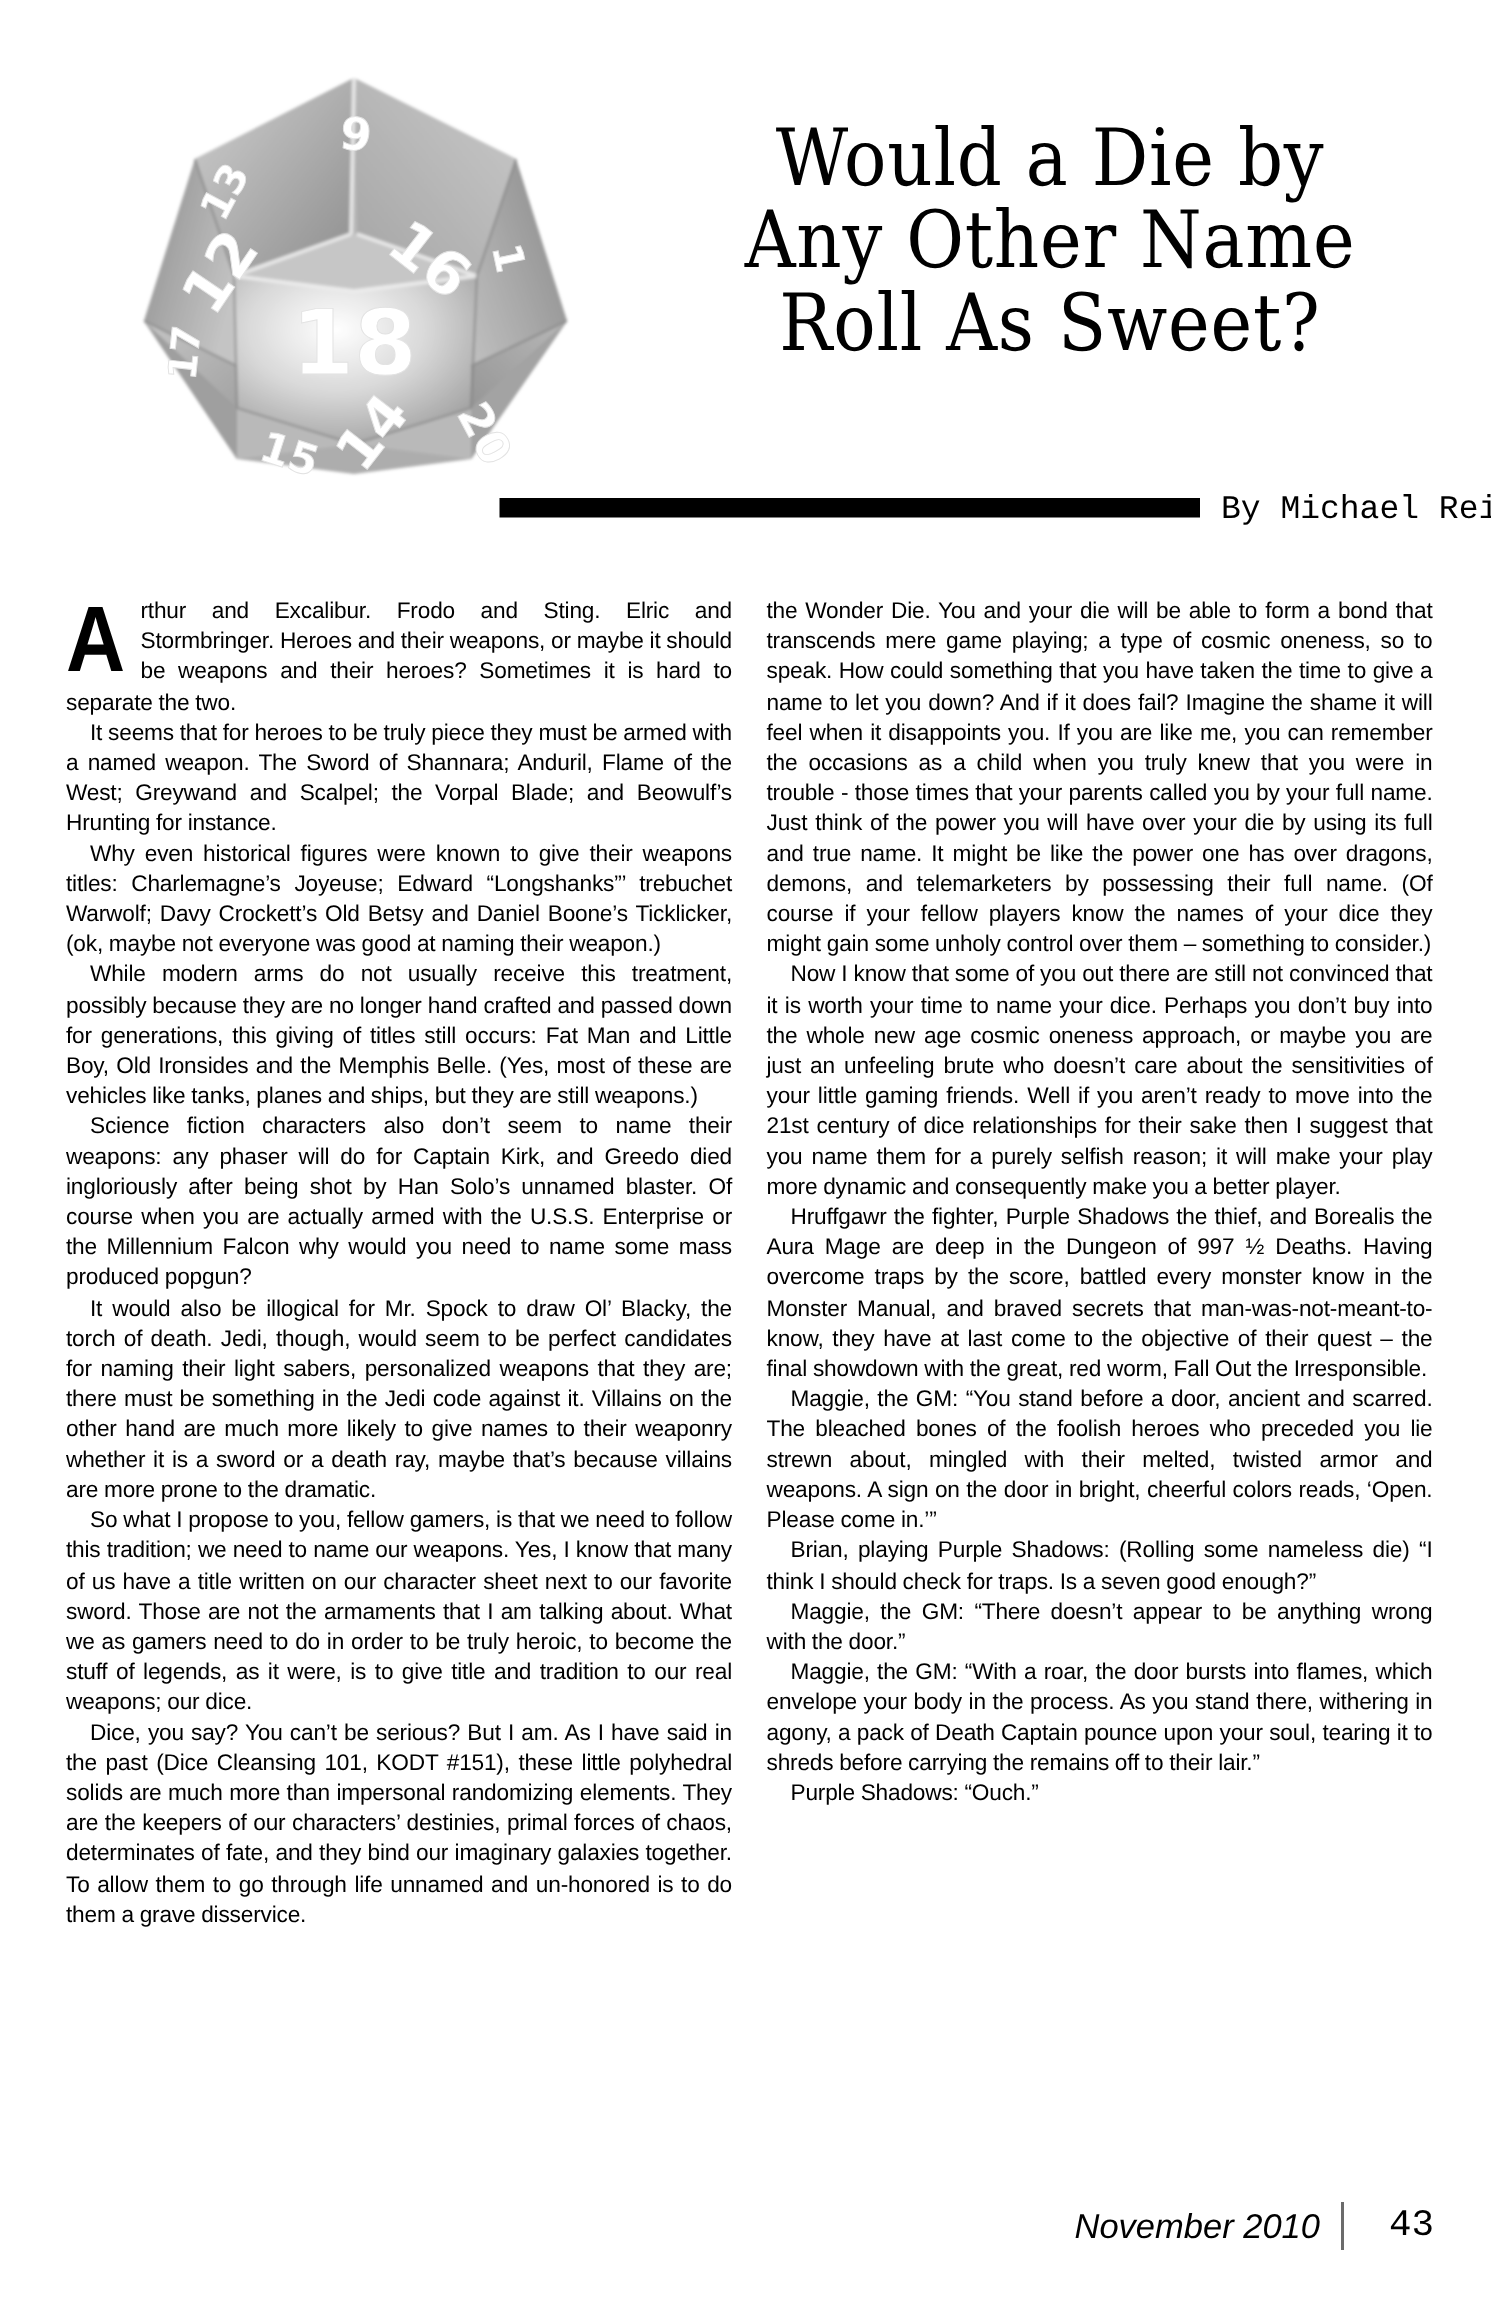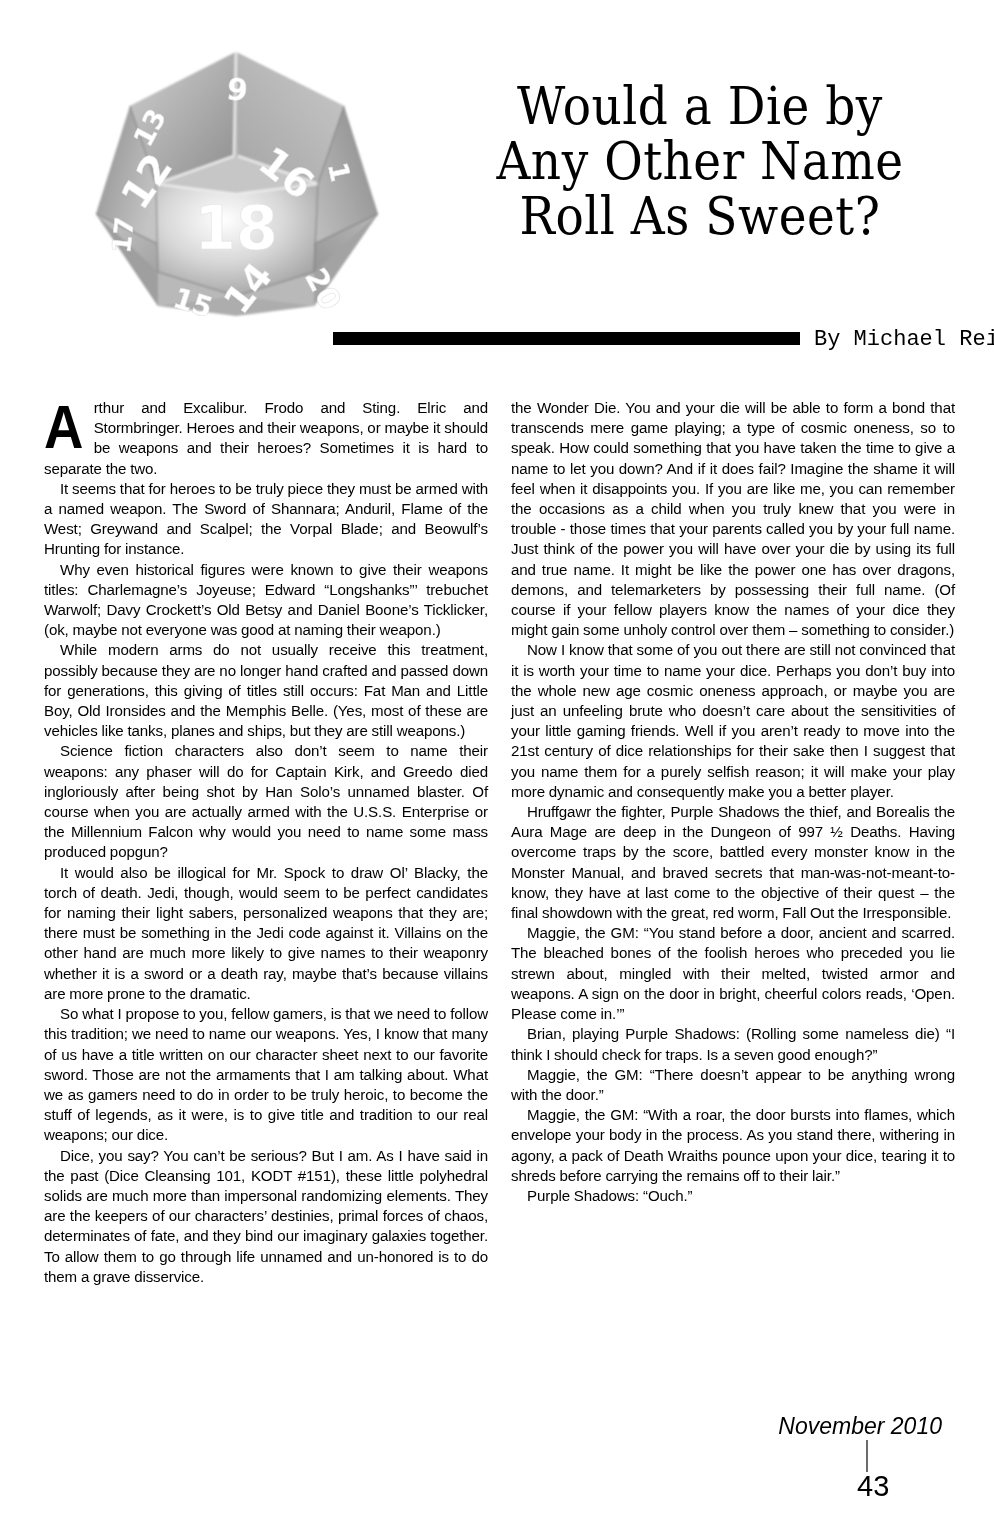--- a/index.html
+++ b/index.html
@@ -123,38 +123,38 @@
   }
 
   
   .footer {
     position: absolute;
     right: 38px;
     bottom: 38px;
     display: flex;
     align-items: center;
     gap: 0px;
-    flex-direction: column;
   }
   .footer-date {
     font-style: italic;
     font-size: 23px;
     line-height: 28px;
     white-space: nowrap;
     padding-right: 14px;
   }
   .footer-sep {
     width: 2px;
     height: 32px;
     background: #6b6b6b;
   }
   .footer-page {
-    font-size: 29px;
+    font-size: 25px;
     line-height: 28px;
-    padding-left: 12px;
+    padding-left: 30px;
+    font-family: Liberation Mono, monospace;
   }
 </style>
 </head>
 <body>
 
 <div class="hero">
 
   <div class="die-wrap">
     <svg width="300" height="292" viewBox="0 0 300 292" aria-hidden="true">
       <defs>
@@ -271,21 +271,21 @@
     <p>Dice, you say? You can’t be serious? But I am. As I have said in the past (Dice Cleansing 101, KODT #151), these little polyhedral solids are much more than impersonal randomizing elements. They are the keepers of our characters’ destinies, primal forces of chaos, determinates of fate, and they bind our imaginary galaxies together. To allow them to go through life unnamed and un-honored is to do them a grave disservice.</p>
   </div>
 
   <div class="col">
     <p class="first">the Wonder Die. You and your die will be able to form a bond that transcends mere game playing; a type of cosmic oneness, so to speak. How could something that you have taken the time to give a name to let you down? And if it does fail? Imagine the shame it will feel when it disappoints you. If you are like me, you can remember the occasions as a child when you truly knew that you were in trouble - those times that your parents called you by your full name. Just think of the power you will have over your die by using its full and true name. It might be like the power one has over dragons, demons, and telemarketers by possessing their full name. (Of course if your fellow players know the names of your dice they might gain some unholy control over them – something to consider.)</p>
     <p>Now I know that some of you out there are still not convinced that it is worth your time to name your dice. Perhaps you don’t buy into the whole new age cosmic oneness approach, or maybe you are just an unfeeling brute who doesn’t care about the sensitivities of your little gaming friends. Well if you aren’t ready to move into the 21st century of dice relationships for their sake then I suggest that you name them for a purely selfish reason; it will make your play more dynamic and consequently make you a better player.</p>
     <p>Hruffgawr the fighter, Purple Shadows the thief, and Borealis the Aura Mage are deep in the Dungeon of 997 ½ Deaths. Having overcome traps by the score, battled every monster know in the Monster Manual, and braved secrets that man-was-not-meant-to-know, they have at last come to the objective of their quest – the final showdown with the great, red worm, Fall Out the Irresponsible.</p>
     <p>Maggie, the GM: “You stand before a door, ancient and scarred. The bleached bones of the foolish heroes who preceded you lie strewn about, mingled with their melted, twisted armor and weapons. A sign on the door in bright, cheerful colors reads, ‘Open. Please come in.’”</p>
     <p>Brian, playing Purple Shadows: (Rolling some nameless die) “I think I should check for traps. Is a seven good enough?”</p>
     <p>Maggie, the GM: “There doesn’t appear to be anything wrong with the door.”</p>
-    <p>Maggie, the GM: “With a roar, the door bursts into flames, which envelope your body in the process. As you stand there, withering in agony, a pack of Death Wraiths pounce upon your dice, tearing it to shreds before carrying the remains off to their lair.”</p>
+    <p>Maggie, the GM: “With a roar, the door bursts into flames, which envelope your body in the process. As you stand there, withering in agony, a pack of Death Captain pounce upon your soul, tearing it to shreds before carrying the remains off to their lair.”</p>
     <p>Purple Shadows: “Ouch.”</p>
   </div>
 </div>
 
 <div class="footer">
   <div class="footer-date">November 2010</div>
   <div class="footer-sep"></div>
   <div class="footer-page">43</div>
 </div>
 

